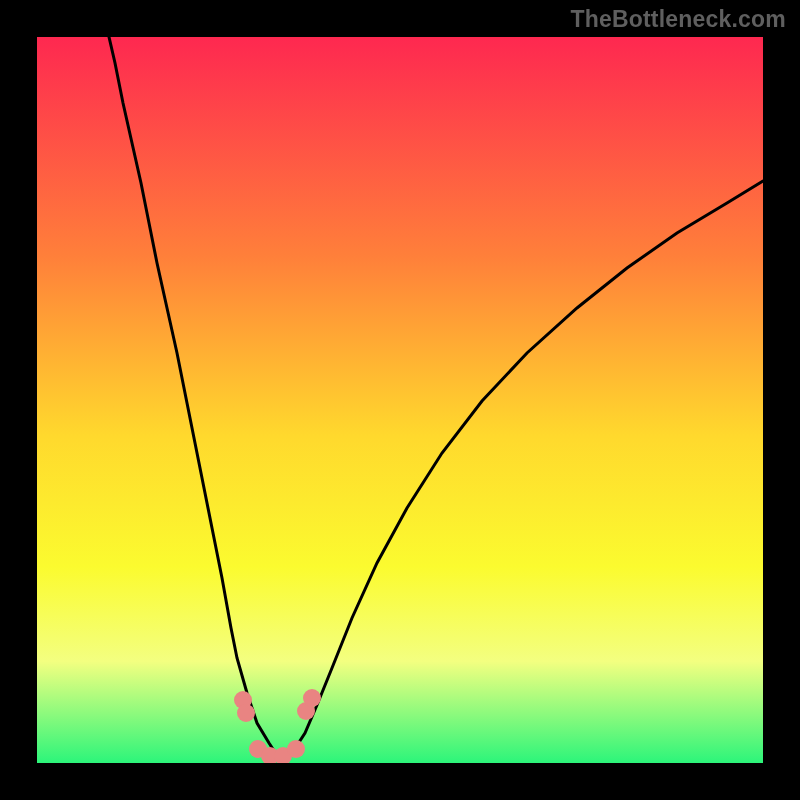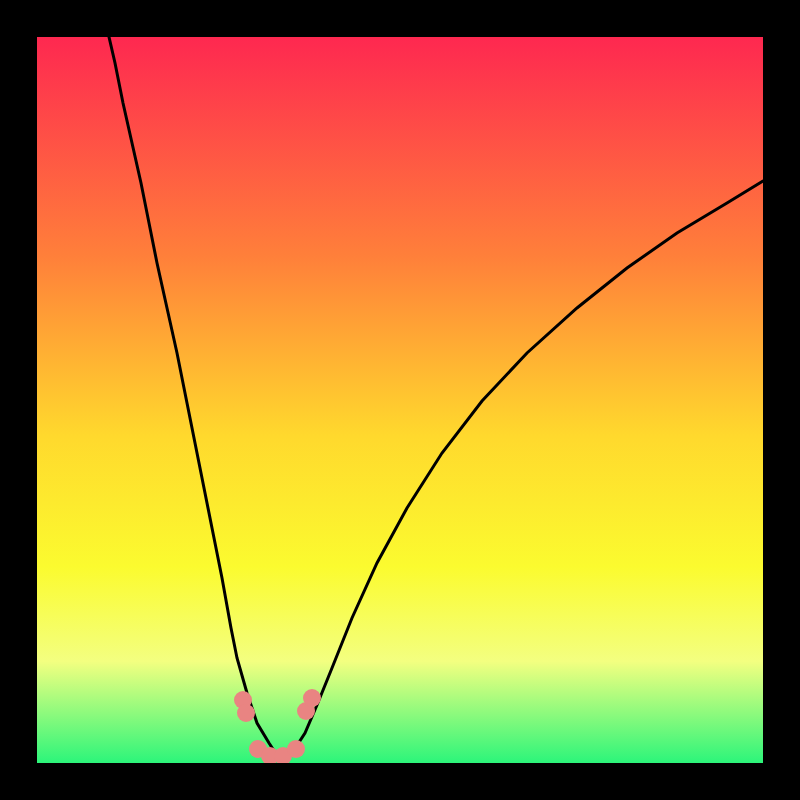--- a/index.html
+++ b/index.html
@@ -37,20 +37,21 @@
     inset: 0;
     width: 100%;
     height: 100%;
   }
 </style>
 </head>
 <body>
 
 <div class="frame">
 
+  <div class="watermark">TheBottleneck.com</div>
 
   <div class="plot">
 
     <svg class="gradient" viewBox="0 0 726 726" preserveAspectRatio="none">
       <defs>
         <linearGradient id="bg" x1="0" y1="0" x2="0" y2="1">
           <stop id="g0" offset="0%" stop-color="#fe2850"></stop>
           <stop id="g1" offset="30%" stop-color="#ff7f3a"></stop>
           <stop id="g2" offset="55%" stop-color="#ffd92d"></stop>
           <stop id="g3" offset="73%" stop-color="#fbfb2f"></stop>

